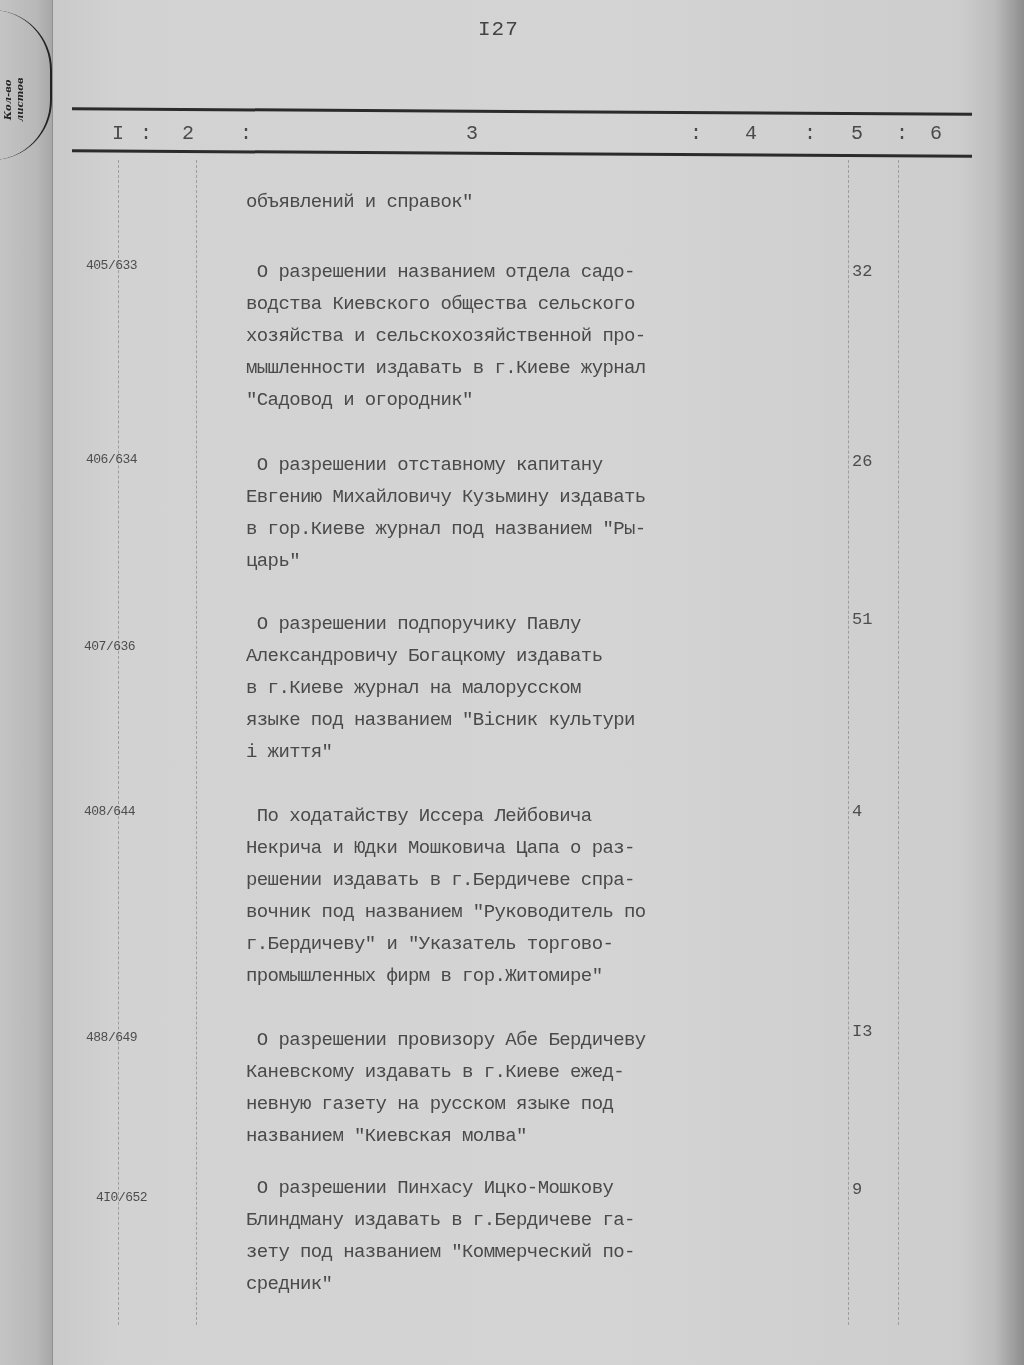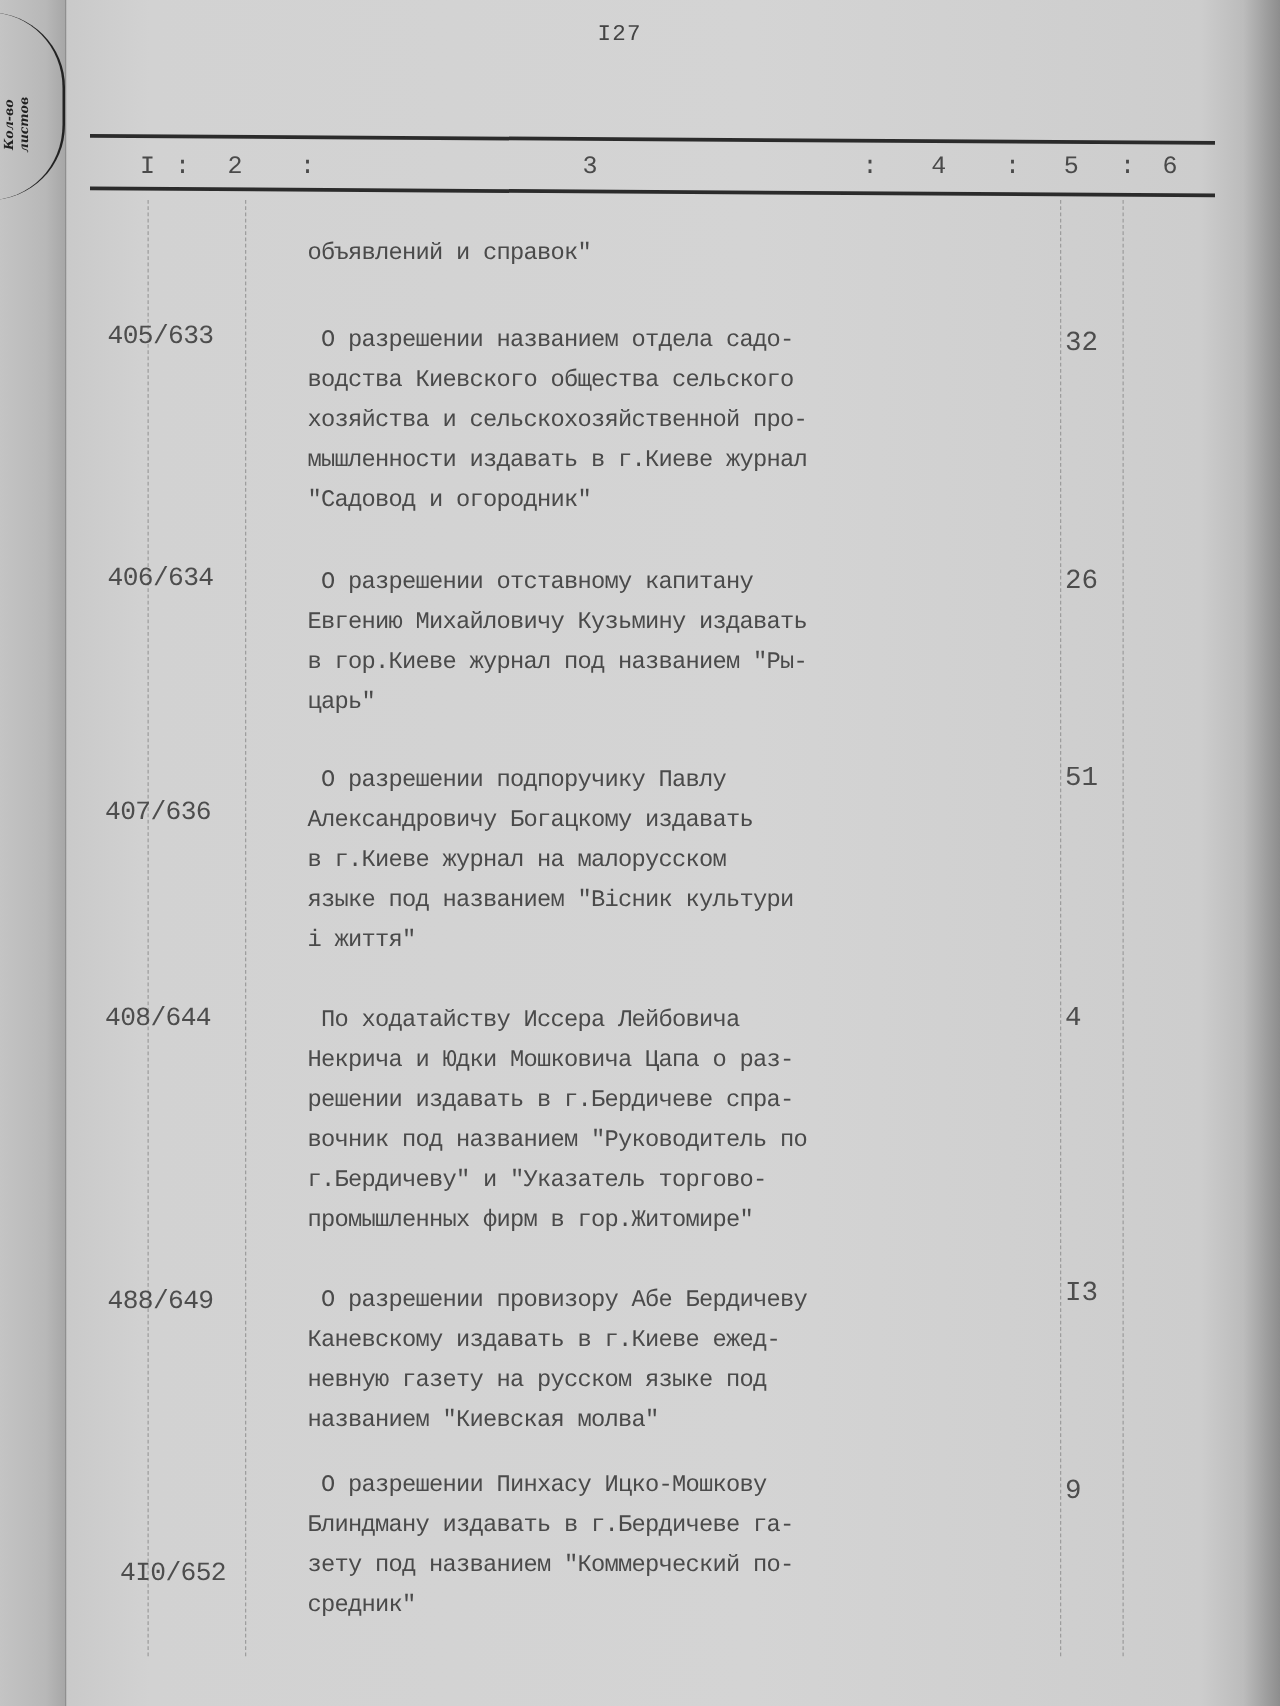--- a/index.html
+++ b/index.html
@@ -45,21 +45,21 @@
       font-size: 10px;
       color: #222;
       writing-mode: vertical-rl;
       transform: rotate(180deg);
       text-align: center;
       line-height: 12px;
     }
     .page-number {
       position: absolute;
       left: 478px; top: 18px;
-      font-size: 18px;
+      font-size: 21px;
       color: #444;
       letter-spacing: 1px;
     }
     
     .header-rule {
       position: absolute;
       left: 72px;
       width: 900px;
       height: 3px;
       background: #2b2b2b;
@@ -75,38 +75,38 @@
     
     .col-line {
       position: absolute;
       top: 160px;
       bottom: 40px;
       width: 0;
       border-left: 1px dashed #9d9d9d;
     }
     .entry-code {
       position: absolute;
-      font-size: 21px;
+      font-size: 13px;
       color: #4d4d4d;
       letter-spacing: -0.5px;
     }
     .entry-text {
       position: absolute;
       left: 246px;
       width: 520px;
       font-size: 19px;
       line-height: 32px;
       color: #4a4a4a;
       white-space: pre;
       letter-spacing: -0.6px;
     }
     .entry-sheets {
       position: absolute;
       left: 852px;
-      font-size: 22px;
+      font-size: 17px;
       color: #4d4d4d;
     }
     .right-edge {
       position: absolute;
       right: 0; top: 0;
       width: 30px; height: 1365px;
       background: linear-gradient(90deg, #bdbdbd, #8d8d8d);
     }
   </style>
 </head>
@@ -188,21 +188,21 @@
   <div>
     <span class="entry-code" style="left:86px; top:1030px">488/649</span>
     <div class="entry-text" style="top:1024px"> О разрешении провизору Абе Бердичеву
 Каневскому издавать в г.Киеве ежед-
 невную газету на русском языке под
 названием "Киевская молва"</div>
     <span class="entry-sheets" style="top:1022px">I3</span>
   </div>
 
   <div>
-    <span class="entry-code" style="left:96px; top:1248px">4I0/652</span>
+    <span class="entry-code" style="left:96px; top:1190px">4I0/652</span>
     <div class="entry-text" style="top:1172px"> О разрешении Пинхасу Ицко-Мошкову
 Блиндману издавать в г.Бердичеве га-
 зету под названием "Коммерческий по-
 средник"</div>
     <span class="entry-sheets" style="top:1180px">9</span>
   </div>
 
 </div>
 
 </body></html>

